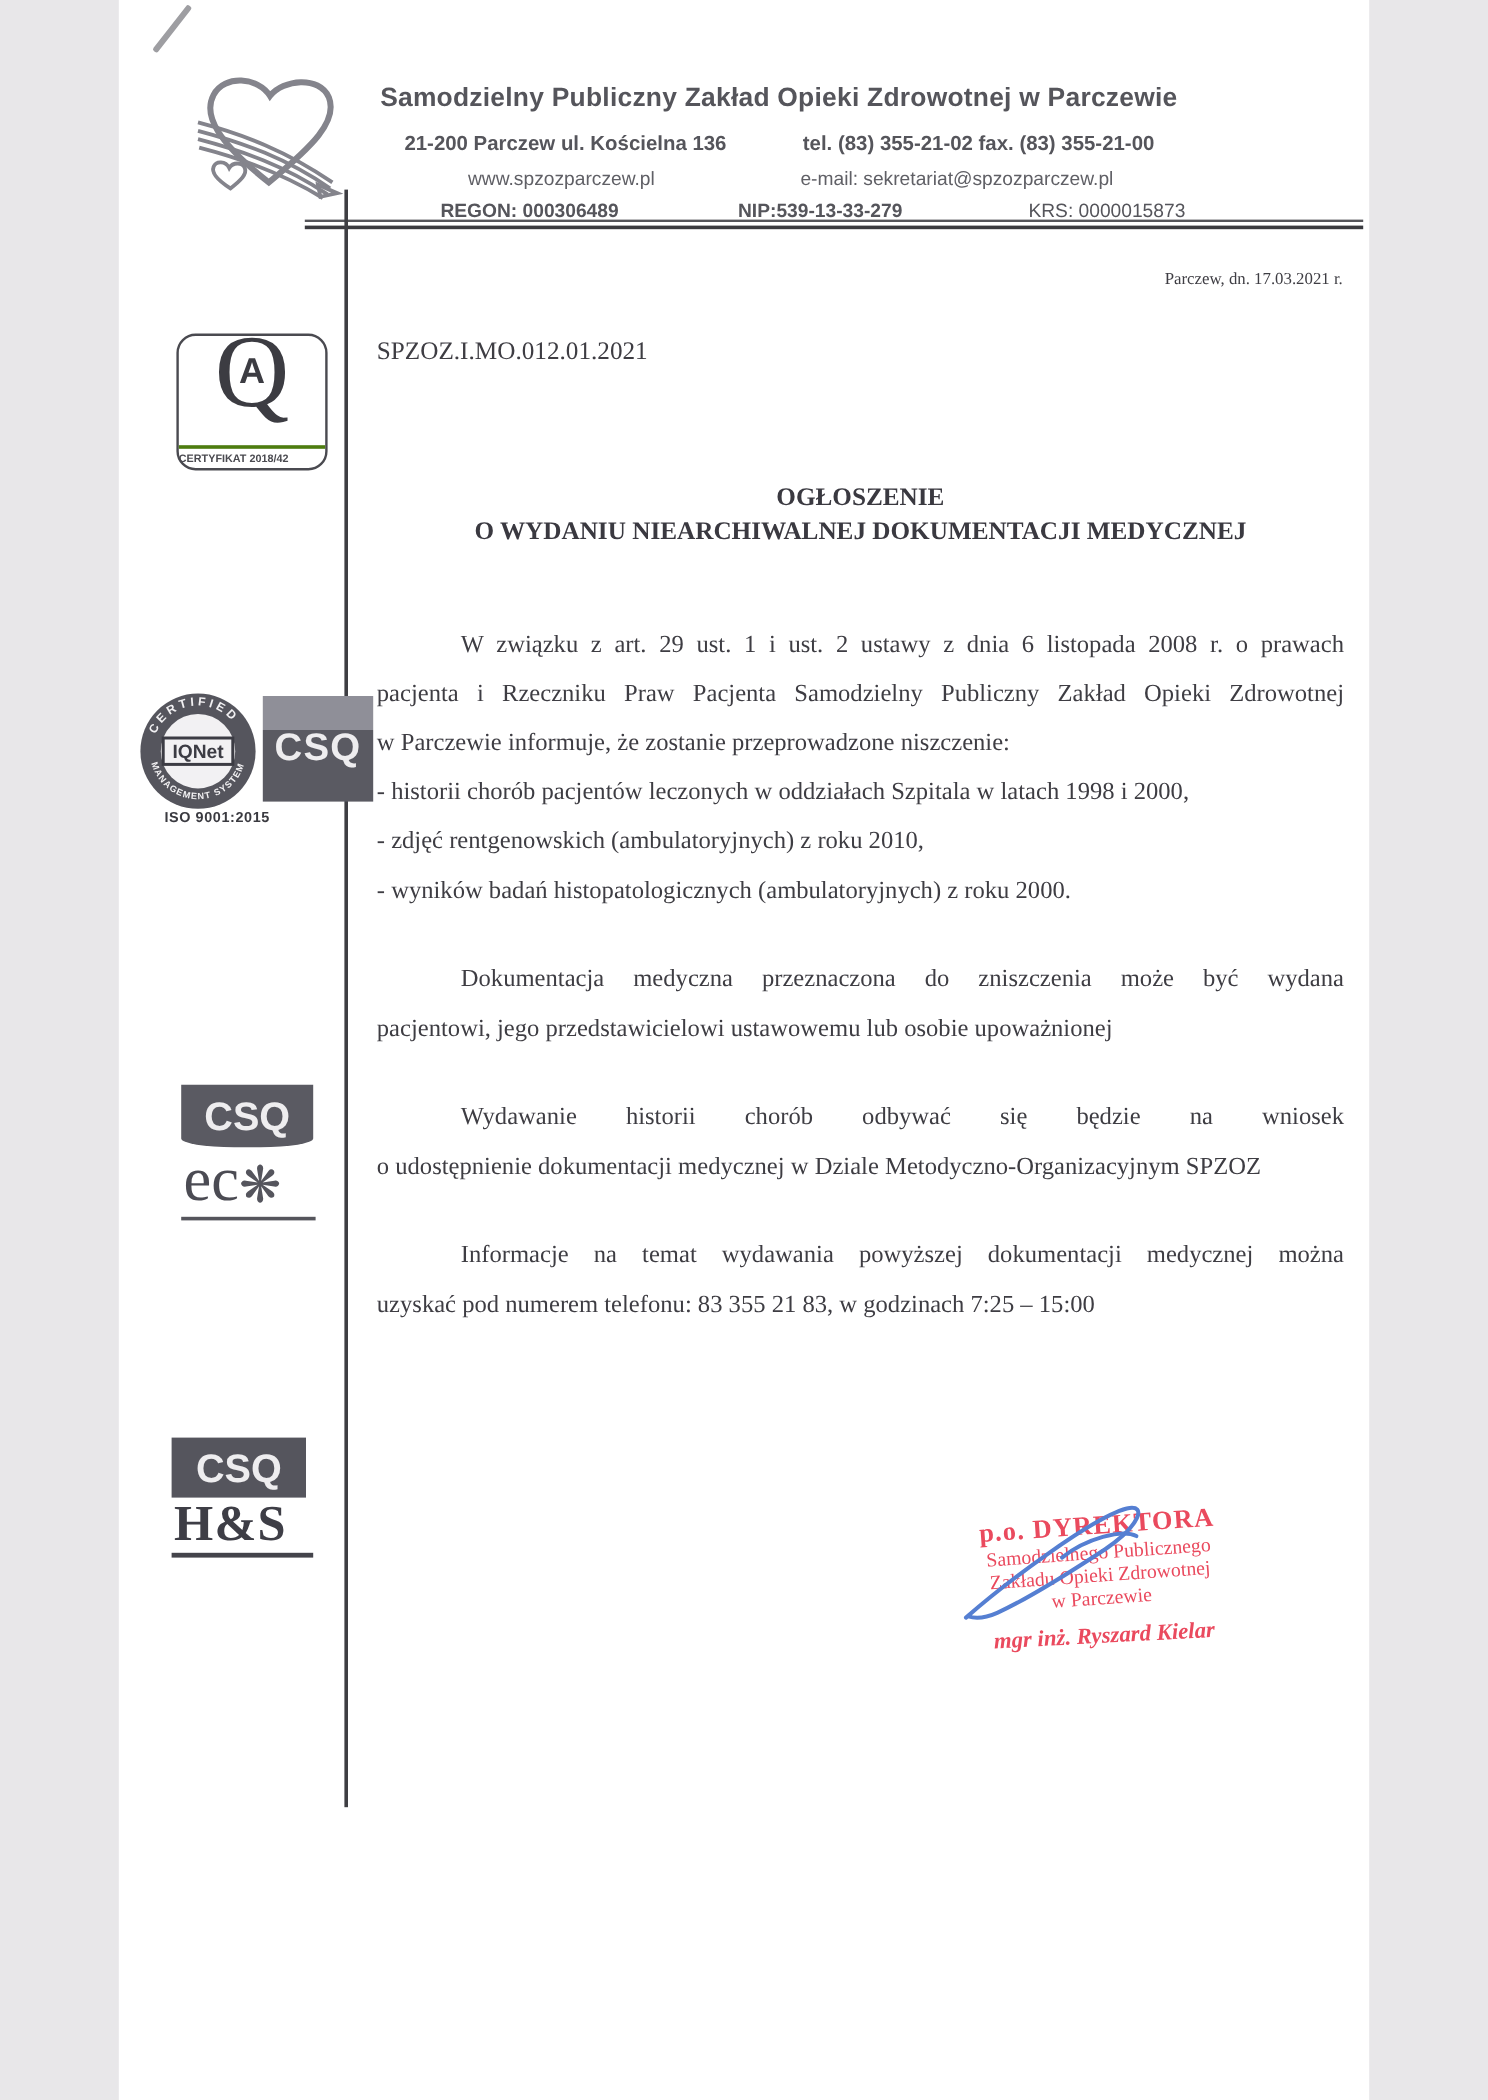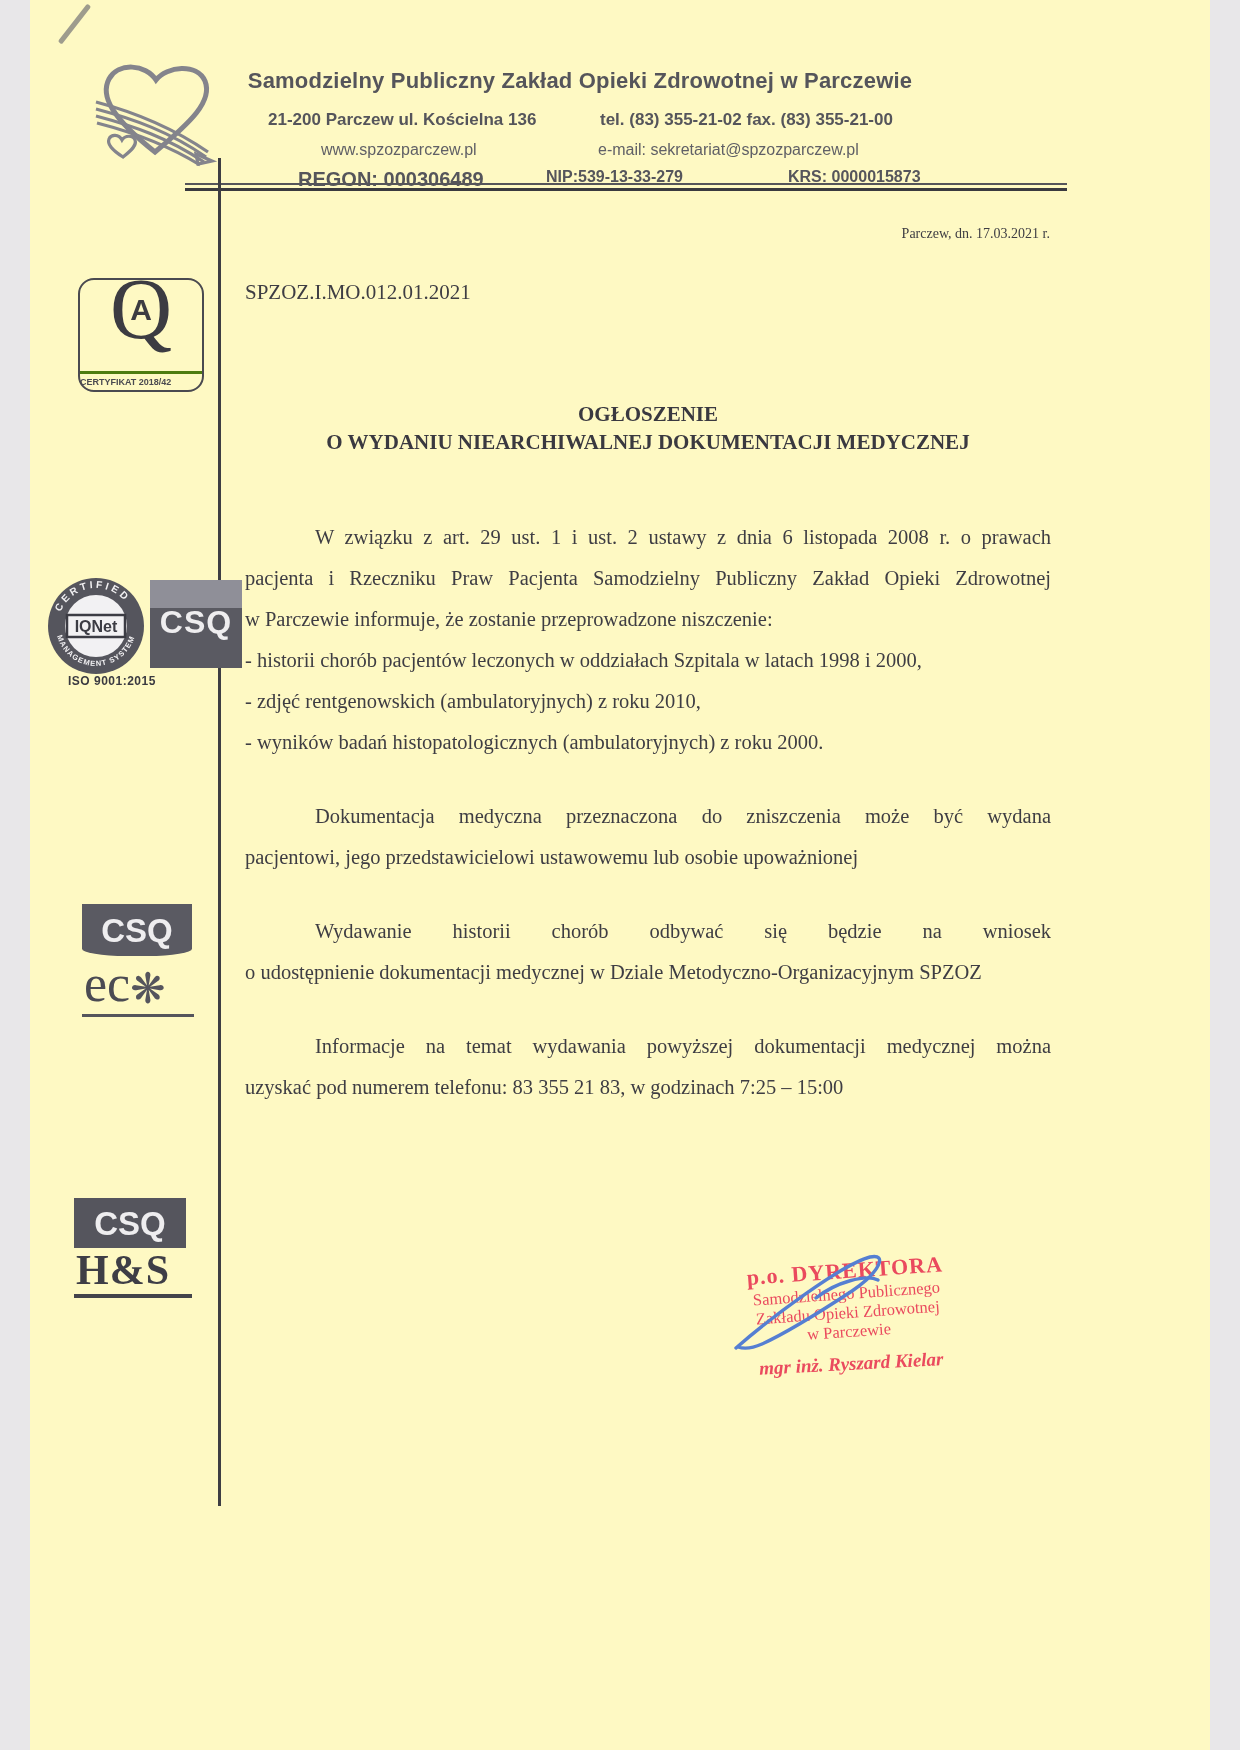--- a/index.html
+++ b/index.html
@@ -1,34 +1,34 @@
 <!DOCTYPE html>
 <html><head>
 <meta charset="utf-8">
 <style>
   html,body { margin:0; padding:0; background:#e8e7e9; }
   .page {
-    position:relative; width:1180px; height:1750px; margin:0 auto;
-    background:#fef9c3; overflow:hidden;
+    position:relative; width:1042px; height:1750px; margin:0 auto;
+    background:#ffffff; overflow:hidden;
     font-family:"Liberation Serif", serif; color:#3e3d43;
   }
   
   .scratch { position:absolute; left:42px; top:0px; width:5px; height:48px;
              background:#6a6a70; transform:rotate(38deg); opacity:.65; border-radius:2px; }
   
   .hdr-text { font-family:"Liberation Sans", sans-serif; color:#55555b; }
   .org-name { position:absolute; left:200px; top:68px; width:700px; text-align:center;
               font-weight:bold; font-size:22px; letter-spacing:.2px; }
   .hdr-addr   { position:absolute; left:238px; top:110px; font-weight:bold; font-size:17px; }
   .hdr-phone  { position:absolute; left:570px; top:110px; font-weight:bold; font-size:17px; }
   .hdr-web    { position:absolute; left:291px; top:141px; font-size:16px; color:#606066; }
   .hdr-email  { position:absolute; left:568px; top:141px; font-size:16px; color:#606066; }
-  .hdr-regon  { position:absolute; left:268px; top:168px; font-weight:bold; font-size:20px; }
+  .hdr-regon  { position:absolute; left:268px; top:168px; font-weight:bold; font-size:16px; }
   .hdr-nip    { position:absolute; left:516px; top:168px; font-weight:bold; font-size:16px; }
-  .hdr-krs    { position:absolute; left:758px; top:168px; font-weight:bold; font-size:16px; }
+  .hdr-krs    { position:absolute; left:758px; top:168px; font-weight:normal; font-size:16px; }
   .hdr-rule { position:absolute; left:155px; top:183px; width:882px; height:3px;
               border-top:2px solid #55555a; border-bottom:3px solid #3a3a3f; }
   .vline { position:absolute; left:188px; top:158px; width:3px; height:1348px; background:#3e3e43; }
   
   .heart-logo { position:absolute; left:62px; top:60px; width:130px; height:108px; }
   
   .date-line { position:absolute; left:690px; top:226px; width:330px; text-align:right; font-size:14px; }
   .ref-line  { position:absolute; left:215px; top:280px; font-size:21px; }
   
   .q-badge { position:absolute; left:48px; top:278px; width:122px; height:110px;

